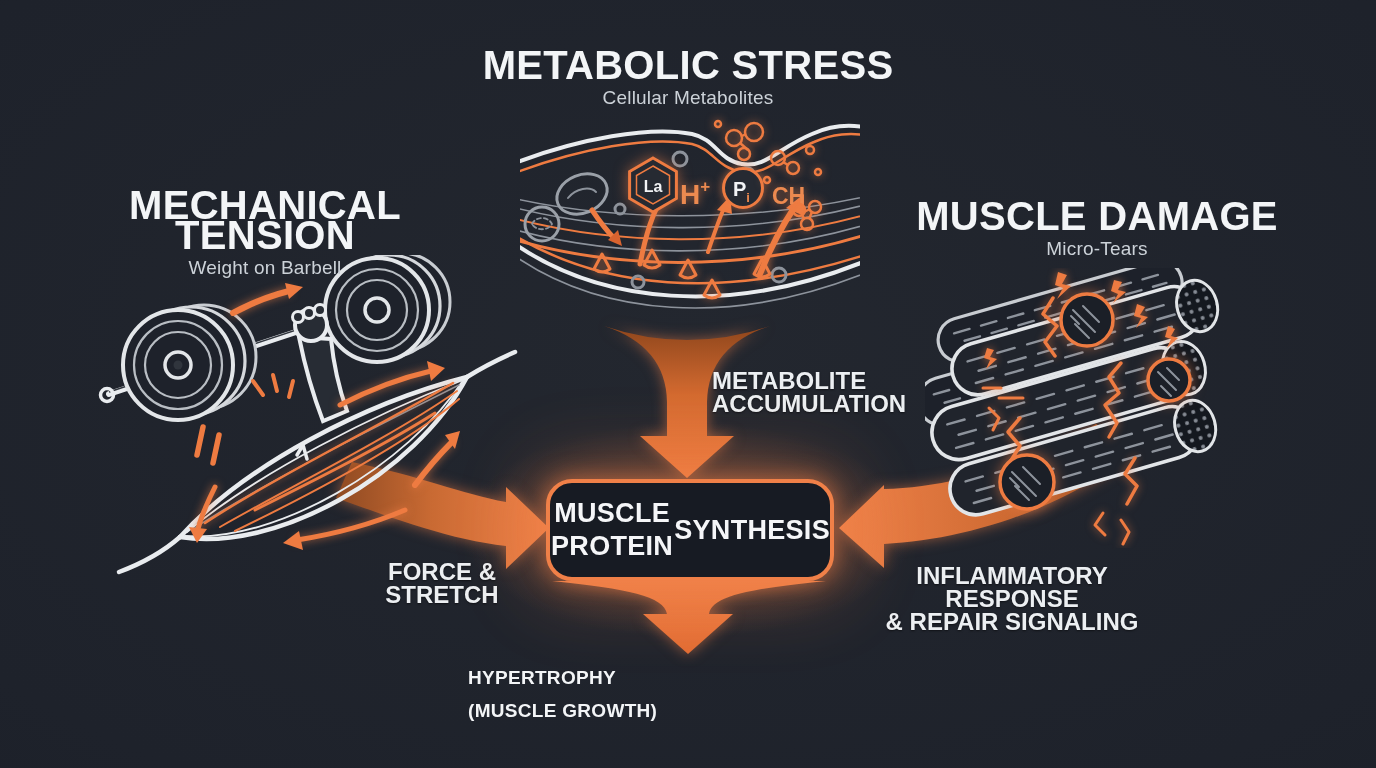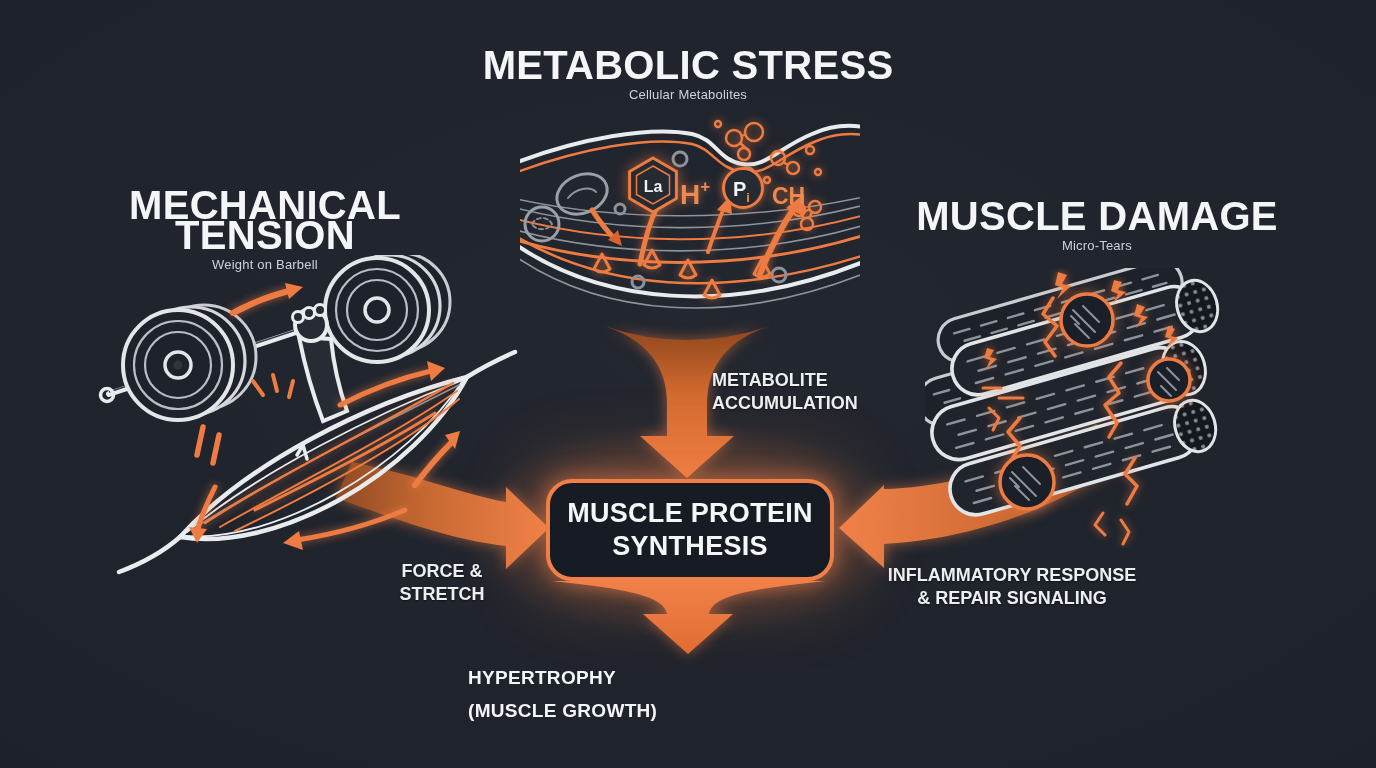--- a/index.html
+++ b/index.html
@@ -6,27 +6,27 @@
   .canvas{
     position:relative;width:1376px;height:768px;overflow:hidden;
     background:radial-gradient(120% 120% at 50% 45%, #23272f 0%, #1e222b 55%, #191d25 100%);
     font-family:"Liberation Sans", sans-serif;
   }
   .abs{position:absolute;}
   svg{display:block;font-family:"Liberation Sans", sans-serif;}
   
   .node-block{position:absolute;text-align:center;}
   .node-title{color:#f3f5f7;font-weight:700;font-size:40px;letter-spacing:.3px;line-height:30px;}
-  .node-sub{margin-top:7px;color:#ccd2d8;font-weight:400;font-size:13px;letter-spacing:.2px;}
-  .edge-label{position:absolute;color:#eceff2;font-weight:700;font-size:18px;line-height:23px;
+  .node-sub{margin-top:7px;color:#ccd2d8;font-weight:400;font-size:19px;letter-spacing:.2px;}
+  .edge-label{position:absolute;color:#eceff2;font-weight:700;font-size:24px;line-height:23px;
     text-shadow:0 1px 2px rgba(0,0,0,.5);}
   .mps-box{
     position:absolute;left:546px;top:479px;width:288px;height:102px;box-sizing:border-box;
     border:4px solid #f08048;border-radius:26px;background:#171b23;
-    display:flex;flex-direction:column;align-items:center;justify-content:center;
+    display:flex;flex-direction:row;align-items:center;justify-content:center;
     color:#f5f6f8;font-weight:700;font-size:27px;line-height:33px;text-align:center;letter-spacing:.3px;
     box-shadow:0 0 22px 2px rgba(240,128,72,.55), 0 0 70px 24px rgba(240,128,72,.20);
   }
   .glow-backdrop{
     position:absolute;left:398px;top:392px;width:580px;height:276px;pointer-events:none;
     background:radial-gradient(closest-side, rgba(240,128,72,.30), rgba(240,128,72,.12) 55%, rgba(240,128,72,0) 78%);
   }
   #label-hypertrophy{position:absolute;text-align:left;color:#f3f5f7;font-weight:700;
     font-size:19px;line-height:33px;letter-spacing:.3px;}
   

